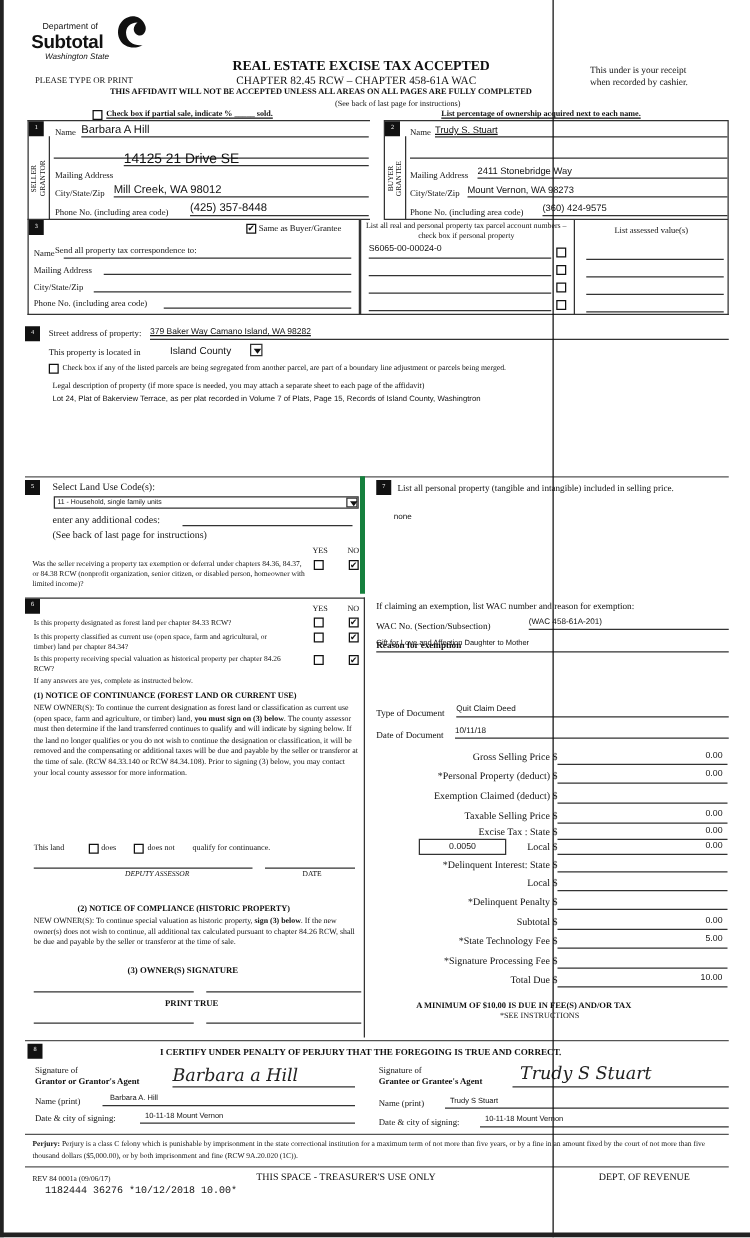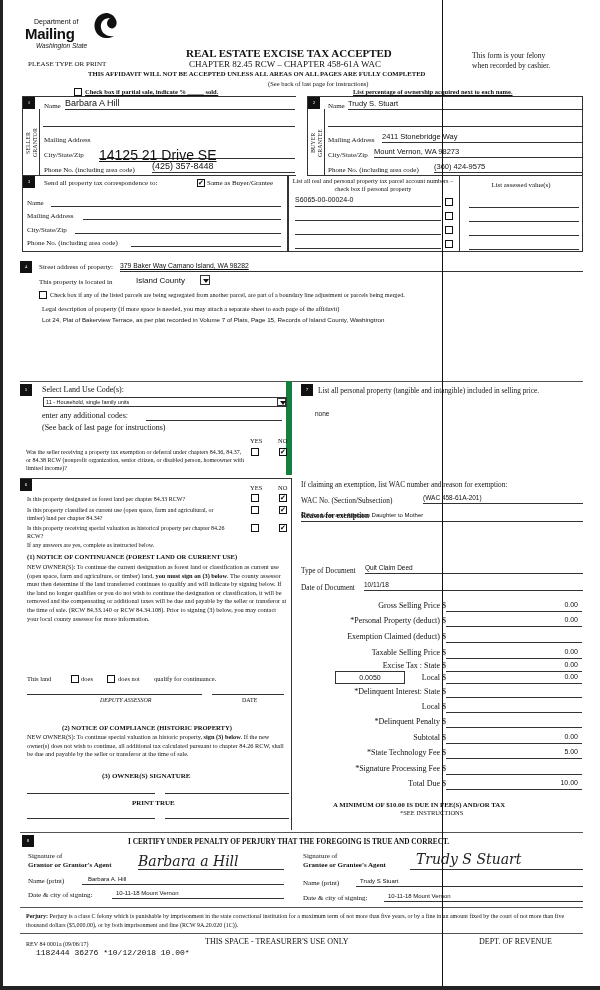--- a/index.html
+++ b/index.html
@@ -23,69 +23,70 @@
   .amt-row .val { position: absolute; right: 4px; top: 0; font-family: "Liberation Sans", sans-serif; font-size: 7px; }
   .sig { font-family: "DejaVu Serif", serif; font-style: italic; font-size: 14px; color: #222; }
 </style>
 </head>
 <body>
 
 <div class="left-edge"></div>
 
 <div class="abs" style="left:24px;top:12px;width:100px;height:42px;">
   <div class="abs sans" style="left:10px;top:6px;font-size:7px;">Department of</div>
-  <div class="abs sans bold" style="left:1px;top:13px;font-size:15px;letter-spacing:-0.3px;">Mailing</div>
+  <div class="abs sans bold" style="left:1px;top:13px;font-size:15px;letter-spacing:-0.3px;">Subtotal</div>
   <div class="abs sans" style="left:12px;top:30px;font-size:6.5px;font-style:italic;">Washington State</div>
   <svg class="abs" style="left:68px;top:0px;" width="26" height="28" viewBox="0 0 26 28">
     <path d="M14 1 C4 2 0 12 4 20 C7 26 16 28 22 24 C16 25 10 22 9 16 C8 10 12 6 18 6 C14 9 14 14 18 16 C23 18 26 12 24 8 C22 3 18 1 14 1 Z" fill="#111"></path>
   </svg>
 </div>
 <div class="abs" style="left:28px;top:60px;font-size:7px;">PLEASE TYPE OR PRINT</div>
 <div class="abs bold" style="left:186px;top:47px;font-size:11px;">REAL ESTATE EXCISE TAX ACCEPTED</div>
 <div class="abs" style="left:189px;top:59px;font-size:9px;">CHAPTER 82.45 RCW – CHAPTER 458-61A WAC</div>
-<div class="abs" style="left:472px;top:51px;font-size:7.5px;">This form is your felony</div>
+<div class="abs" style="left:472px;top:51px;font-size:7.5px;">This under is your receipt</div>
 <div class="abs" style="left:472px;top:61px;font-size:7.5px;">when recorded by cashier.</div>
 <div class="abs bold" style="left:88px;top:70px;font-size:6.7px;">THIS AFFIDAVIT WILL NOT BE ACCEPTED UNLESS ALL AREAS ON ALL PAGES ARE FULLY COMPLETED</div>
 <div class="abs" style="left:268px;top:80px;font-size:6.5px;">(See back of last page for instructions)</div>
 <div class="cb" style="left:74px;top:88px;"></div>
 <div class="abs bold" style="left:85px;top:88px;font-size:6.5px;text-decoration:underline;">Check box if partial sale, indicate % _____ sold.</div>
 <div class="abs bold" style="left:353px;top:88px;font-size:6.5px;text-decoration:underline;">List percentage of ownership acquired next to each name.</div>
 
 <div class="abs" style="left:22px;top:96px;width:274px;height:80px;border:1px solid #333;border-right:none;">
   <div class="secnum" style="left:0;top:0;">1</div>
   <div class="abs" style="left:0;top:12px;width:17px;height:67px;border-right:1px solid #333;"></div>
   <div class="sideLabel" style="left:2px;top:22px;width:14px;height:48px;">SELLER GRANTOR</div>
   <div class="abs" style="left:21px;top:5px;font-size:7px;">Name</div>
   <div class="abs line fill" style="left:42px;top:1px;width:230px;height:12px;font-size:9px;">Barbara A Hill</div>
   <div class="abs line" style="left:20px;top:17px;width:252px;height:13px;"></div>
   <div class="abs" style="left:21px;top:39px;font-size:7px;">Mailing Address</div>
-  <div class="abs line fill" style="left:76px;top:50px;width:196px;height:12px;font-size:14px;text-decoration:underline;">14125 21 Drive SE</div>
+  <div class="abs line fill" style="left:76px;top:24px;width:196px;height:12px;font-size:11px;">14125 21 Drive SE</div>
   <div class="abs" style="left:21px;top:54px;font-size:7px;">City/State/Zip</div>
+  <div class="abs line fill" style="left:68px;top:49px;width:204px;height:12px;font-size:9px;">Mill Creek, WA 98012</div>
   <div class="abs" style="left:21px;top:69px;font-size:7px;">Phone No. (including area code)</div>
   <div class="abs line fill" style="left:129px;top:64px;width:143px;height:12px;font-size:9px;">(425) 357-8448</div>
 </div>
 
 <div class="abs" style="left:307px;top:96px;width:276px;height:80px;border:1px solid #333;">
   <div class="secnum" style="left:0;top:0;">2</div>
   <div class="abs" style="left:0;top:12px;width:17px;height:67px;border-right:1px solid #333;"></div>
   <div class="sideLabel" style="left:2px;top:22px;width:14px;height:48px;">BUYER GRANTEE</div>
   <div class="abs" style="left:20px;top:5px;font-size:7px;">Name</div>
-  <div class="abs line fill" style="left:40px;top:2px;width:234px;height:11px;font-size:7.5px;">Trudy S. Stuart</div>
+  <div class="abs line fill" style="left:40px;top:2px;width:234px;height:11px;font-size:7.5px;text-decoration:underline;">Trudy S. Stuart</div>
   <div class="abs line" style="left:20px;top:17px;width:254px;height:13px;"></div>
   <div class="abs" style="left:20px;top:39px;font-size:7px;">Mailing Address</div>
   <div class="abs line fill" style="left:74px;top:35px;width:200px;height:11px;font-size:7.5px;">2411 Stonebridge Way</div>
   <div class="abs" style="left:20px;top:54px;font-size:7px;">City/State/Zip</div>
   <div class="abs line fill" style="left:66px;top:50px;width:208px;height:11px;font-size:7.5px;">Mount Vernon, WA 98273</div>
   <div class="abs" style="left:20px;top:69px;font-size:7px;">Phone No. (including area code)</div>
   <div class="abs line fill" style="left:126px;top:65px;width:148px;height:11px;font-size:7.5px;">(360) 424-9575</div>
 </div>
 
 <div class="abs" style="left:22px;top:176px;width:266px;height:76px;border:1px solid #333;border-top:none;">
   <div class="secnum" style="left:0;top:0;">3</div>
-  <div class="abs" style="left:21px;top:3px;font-size:7px;">Send all property tax correspondence to:</div>
+  <div class="abs" style="left:21px;top:20px;font-size:7px;">Send all property tax correspondence to:</div>
   <div class="cb" style="left:174px;top:3px;">✔</div>
   <div class="abs" style="left:184px;top:3px;font-size:7px;">Same as Buyer/Grantee</div>
   <div class="abs" style="left:4px;top:23px;font-size:7px;">Name</div>
   <div class="abs line" style="left:28px;top:20px;width:230px;height:11px;"></div>
   <div class="abs" style="left:4px;top:36px;font-size:7px;">Mailing Address</div>
   <div class="abs line" style="left:60px;top:33px;width:198px;height:11px;"></div>
   <div class="abs" style="left:4px;top:50px;font-size:7px;">City/State/Zip</div>
   <div class="abs line" style="left:52px;top:47px;width:206px;height:11px;"></div>
   <div class="abs" style="left:4px;top:63px;font-size:7px;">Phone No. (including area code)</div>
   <div class="abs line" style="left:108px;top:60px;width:150px;height:11px;"></div>
@@ -117,21 +118,21 @@
 <div class="abs box" style="left:200px;top:275px;width:10px;height:10px;">
   <span class="abs" style="left:2px;top:3px;width:0;height:0;border-left:3px solid transparent;border-right:3px solid transparent;border-top:4px solid #111;"></span>
 </div>
 <div class="cb" style="left:39px;top:291px;"></div>
 <div class="abs" style="left:50px;top:291px;font-size:6.2px;white-space:nowrap;">Check box if any of the listed parcels are being segregated from another parcel, are part of a boundary line adjustment or parcels being merged.</div>
 <div class="abs" style="left:42px;top:305px;font-size:6.4px;white-space:nowrap;">Legal description of property (if more space is needed, you may attach a separate sheet to each page of the affidavit)</div>
 <div class="abs fill" style="left:42px;top:316px;font-size:6.2px;white-space:nowrap;">Lot 24, Plat of Bakerview Terrace, as per plat recorded in Volume 7 of Plats, Page 15, Records of Island County, Washingtron</div>
 
 <div class="abs" style="left:20px;top:381px;width:563px;height:1px;background:#555;"></div>
 
-<div class="abs" style="left:20px;top:381px;width:272px;height:94px;border-right:6px solid #15803d;">
+<div class="abs" style="left:20px;top:381px;width:272px;height:94px;border-right:4px solid #15803d;">
   <div class="secnum" style="left:0;top:3px;">5</div>
   <div class="abs" style="left:22px;top:4px;font-size:8px;">Select Land Use Code(s):</div>
   <div class="abs box sans" style="left:23px;top:16px;width:244px;height:10px;font-size:5.5px;line-height:8px;padding-left:2px;">
     <span>11 - Household, single family units</span>
     <span class="abs box" style="right:0;top:0;width:9px;height:8px;">
       <span class="abs" style="left:1.5px;top:2px;width:0;height:0;border-left:3px solid transparent;border-right:3px solid transparent;border-top:4px solid #111;"></span>
     </span>
   </div>
   <div class="abs" style="left:22px;top:30px;font-size:8px;">enter any additional codes:</div>
   <div class="abs line" style="left:126px;top:30px;width:136px;height:10px;"></div>

